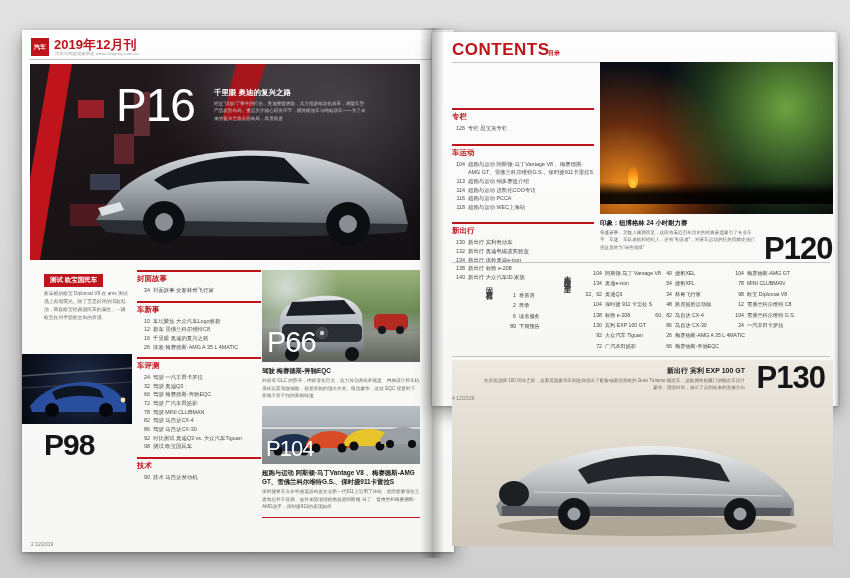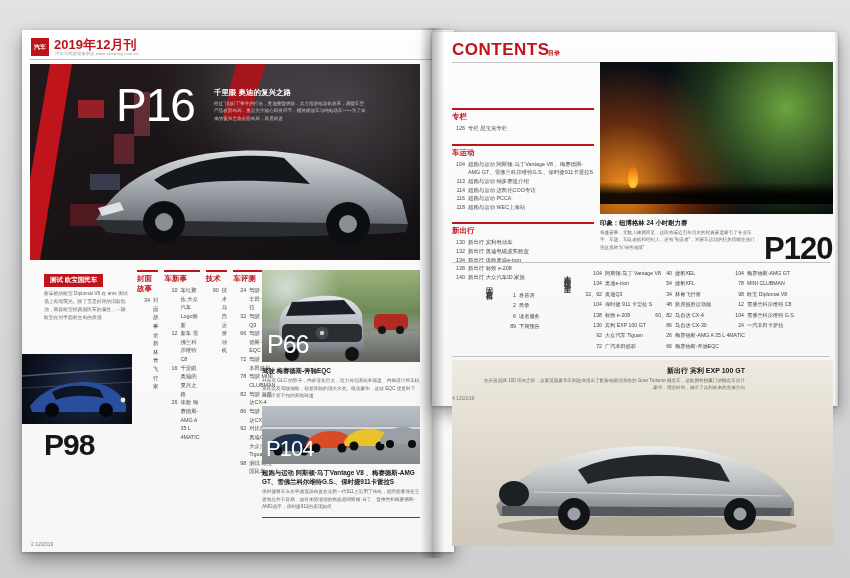--- a/index.html
+++ b/index.html
@@ -44,34 +44,34 @@
   .hero-p{position:absolute;left:86px;top:14px;font-size:46px;}
   .hero-title{position:absolute;left:184px;top:24px;font-size:7.5px;font-weight:bold;color:#fff;}
   .hero-body{position:absolute;left:184px;top:36px;width:152px;font-size:4.6px;line-height:1.6;color:#c9c6c6;}
   
   .test-title{position:absolute;left:22px;top:244px;background:var(--accent);color:#fff;
     font-size:6.5px;font-weight:bold;padding:2px 6px;}
   .test-body{position:absolute;left:22px;top:260px;width:86px;font-size:4.8px;line-height:1.65;color:#666;}
   .photo-p98{position:absolute;left:0;top:324px;width:110px;height:70px;overflow:hidden;
     background:radial-gradient(circle at 55% 45%,#22304e 0%,#101728 55%,#05070d 100%);}
   .p98-label{position:absolute;left:22px;top:398px;font-size:30px;}
-  .toc-col{position:absolute;left:115px;top:240px;width:124px;display:flex;flex-direction:row;gap:6px;}
+  .toc-col{position:absolute;left:115px;top:240px;width:124px;display:flex;flex-direction:column;gap:6px;}
   .toc-sec .sec-line{height:2px;background:var(--accent);margin-bottom:2px;}
   .toc-sec .sec-title{color:var(--accent);font-weight:bold;font-size:7.5px;margin:1px 0 2px;}
   .toc-entry{display:flex;font-size:5.4px;line-height:1.6;color:#4a4a4a;}
   .toc-entry .num{flex:none;width:13px;text-align:right;margin-right:3px;color:#4a4a4a;}
   
   .feat-col{position:absolute;left:240px;top:240px;width:158px;}
   .photo-p66{position:relative;width:158px;height:92px;overflow:hidden;
     background:
       radial-gradient(circle at 15% 20%, rgba(230,235,240,.8), transparent 35%),
       linear-gradient(180deg,#9db37e 0%,#6d8a55 45%,#8b9585 62%,#7a7f78 70%,#6c6f68 100%);}
   .photo-p66 .road{position:absolute;left:0;bottom:0;width:100%;height:34%;
     background:linear-gradient(180deg,#8f948c,#5f635c);}
-  .p66-label{position:absolute;left:5px;bottom:3px;font-size:25px;}
+  .p66-label{position:absolute;left:5px;bottom:3px;font-size:29px;}
   .feat-title{font-size:6.4px;font-weight:bold;color:#1a1a1a;margin:4px 0 2px;line-height:1.45;}
   .feat-body{font-size:4.7px;line-height:1.6;color:#666;}
   .photo-p104{position:relative;width:158px;height:58px;overflow:hidden;margin-top:6px;
     background:linear-gradient(180deg,#b9c0c6 0%,#aab1b8 34%,#9aa0a4 36%,#8f9497 70%,#83888b 100%);}
   .photo-p104 .curb{position:absolute;left:0;top:36%;width:100%;height:2px;background:#e8e8e8;opacity:.8;}
   .p104-label{position:absolute;left:4px;bottom:2px;font-size:22px;}
   .red-endline{height:1.5px;background:var(--accent);margin-top:6px;}
   .page-foot{position:absolute;left:9px;bottom:5px;font-size:5px;color:#7a7a7a;}
   
   .contents{position:absolute;left:20px;top:8px;font-size:17px;font-weight:800;color:var(--accent);letter-spacing:.5px;}
@@ -196,69 +196,69 @@
               <span>千里眼 奥迪的复兴之路</span>
             </div>
             <div class="toc-entry">
               <span class="num">26</span>
               <span>体验 梅赛德斯-AMG A 35 L 4MATIC</span>
             </div>
           </div>
       </div>
       <div class="toc-sec">
         <div class="sec-line"></div>
+        <div class="sec-title">车评测</div>
+        <div>
+
+        <div class="toc-entry">
+              <span class="num">24</span>
+              <span>驾驶 一汽丰田卡罗拉</span>
+            </div>
+            <div class="toc-entry">
+              <span class="num">32</span>
+              <span>驾驶 奥迪Q3</span>
+            </div>
+            <div class="toc-entry">
+              <span class="num">66</span>
+              <span>驾驶 梅赛德斯-奔驰EQC</span>
+            </div>
+            <div class="toc-entry">
+              <span class="num">72</span>
+              <span>驾驶 广汽本田皓影</span>
+            </div>
+            <div class="toc-entry">
+              <span class="num">78</span>
+              <span>驾驶 MINI CLUBMAN</span>
+            </div>
+            <div class="toc-entry">
+              <span class="num">82</span>
+              <span>驾驶 马自达CX-4</span>
+            </div>
+            <div class="toc-entry">
+              <span class="num">86</span>
+              <span>驾驶 马自达CX-30</span>
+            </div>
+            <div class="toc-entry">
+              <span class="num">92</span>
+              <span>对比测试 奥迪Q3 vs. 大众汽车Tiguan</span>
+            </div>
+            <div class="toc-entry">
+              <span class="num">98</span>
+              <span>测试 欧宝国民车</span>
+            </div>
+          </div>
+      </div>
+      <div class="toc-sec">
+        <div class="sec-line"></div>
         <div class="sec-title">技术</div>
         <div>
 
         <div class="toc-entry">
               <span class="num">90</span>
               <span>技术 马自达发动机</span>
-            </div>
-          </div>
-      </div>
-      <div class="toc-sec">
-        <div class="sec-line"></div>
-        <div class="sec-title">车评测</div>
-        <div>
-
-        <div class="toc-entry">
-              <span class="num">24</span>
-              <span>驾驶 一汽丰田卡罗拉</span>
-            </div>
-            <div class="toc-entry">
-              <span class="num">32</span>
-              <span>驾驶 奥迪Q3</span>
-            </div>
-            <div class="toc-entry">
-              <span class="num">66</span>
-              <span>驾驶 梅赛德斯-奔驰EQC</span>
-            </div>
-            <div class="toc-entry">
-              <span class="num">72</span>
-              <span>驾驶 广汽本田皓影</span>
-            </div>
-            <div class="toc-entry">
-              <span class="num">78</span>
-              <span>驾驶 MINI CLUBMAN</span>
-            </div>
-            <div class="toc-entry">
-              <span class="num">82</span>
-              <span>驾驶 马自达CX-4</span>
-            </div>
-            <div class="toc-entry">
-              <span class="num">86</span>
-              <span>驾驶 马自达CX-30</span>
-            </div>
-            <div class="toc-entry">
-              <span class="num">92</span>
-              <span>对比测试 奥迪Q3 vs. 大众汽车Tiguan</span>
-            </div>
-            <div class="toc-entry">
-              <span class="num">98</span>
-              <span>测试 欧宝国民车</span>
             </div>
           </div>
       </div>
     </div>
 
     <div class="feat-col">
       <div class="photo-p66">
         <div class="road"></div>
         <svg width="158" height="92" viewBox="0 0 158 92" style="position:absolute;left:0;top:0;">
           <rect x="112" y="44" width="34" height="16" rx="5" fill="#b32a22"></rect>
@@ -521,20 +521,21 @@
           <span class="m-num">24</span>
           <span>一汽丰田卡罗拉</span>
         </div>
       </div>
 
     <div class="rp-rule" style="top:324px;"></div>
 
     <div class="p130-block">
       <div class="p130-title">新出行 宾利 EXP 100 GT</div>
       <div class="p130-body">在庆祝品牌 100 周年之际，这家英国豪华车制造商推出了配备电驱动系统的 Gran Turismo 概念车，这款拥有鸥翼门的概念车设计豪华、理念时尚，展示了宾利未来的发展方向</div>
+      <div class="p130-label plabel-dark">P130</div>
       <svg class="p130-car" width="322" height="126" viewBox="0 0 322 126">
         <defs>
           <linearGradient id="silv3" x1="0" y1="0" x2="0" y2="1">
             <stop offset="0" stop-color="#eceeee"></stop>
               <stop offset="0.55" stop-color="#b9bdbf"></stop>
               <stop offset="1" stop-color="#7b7f82"></stop>
           </linearGradient>
         </defs>
         <ellipse cx="165" cy="112" rx="150" ry="10" fill="#8f8877" opacity="0.55"></ellipse>
         <path d="M14,92 C40,52 92,34 162,32 C240,30 292,56 312,88 L312,102 L18,102 Z" fill="url(#silv3)"></path>

